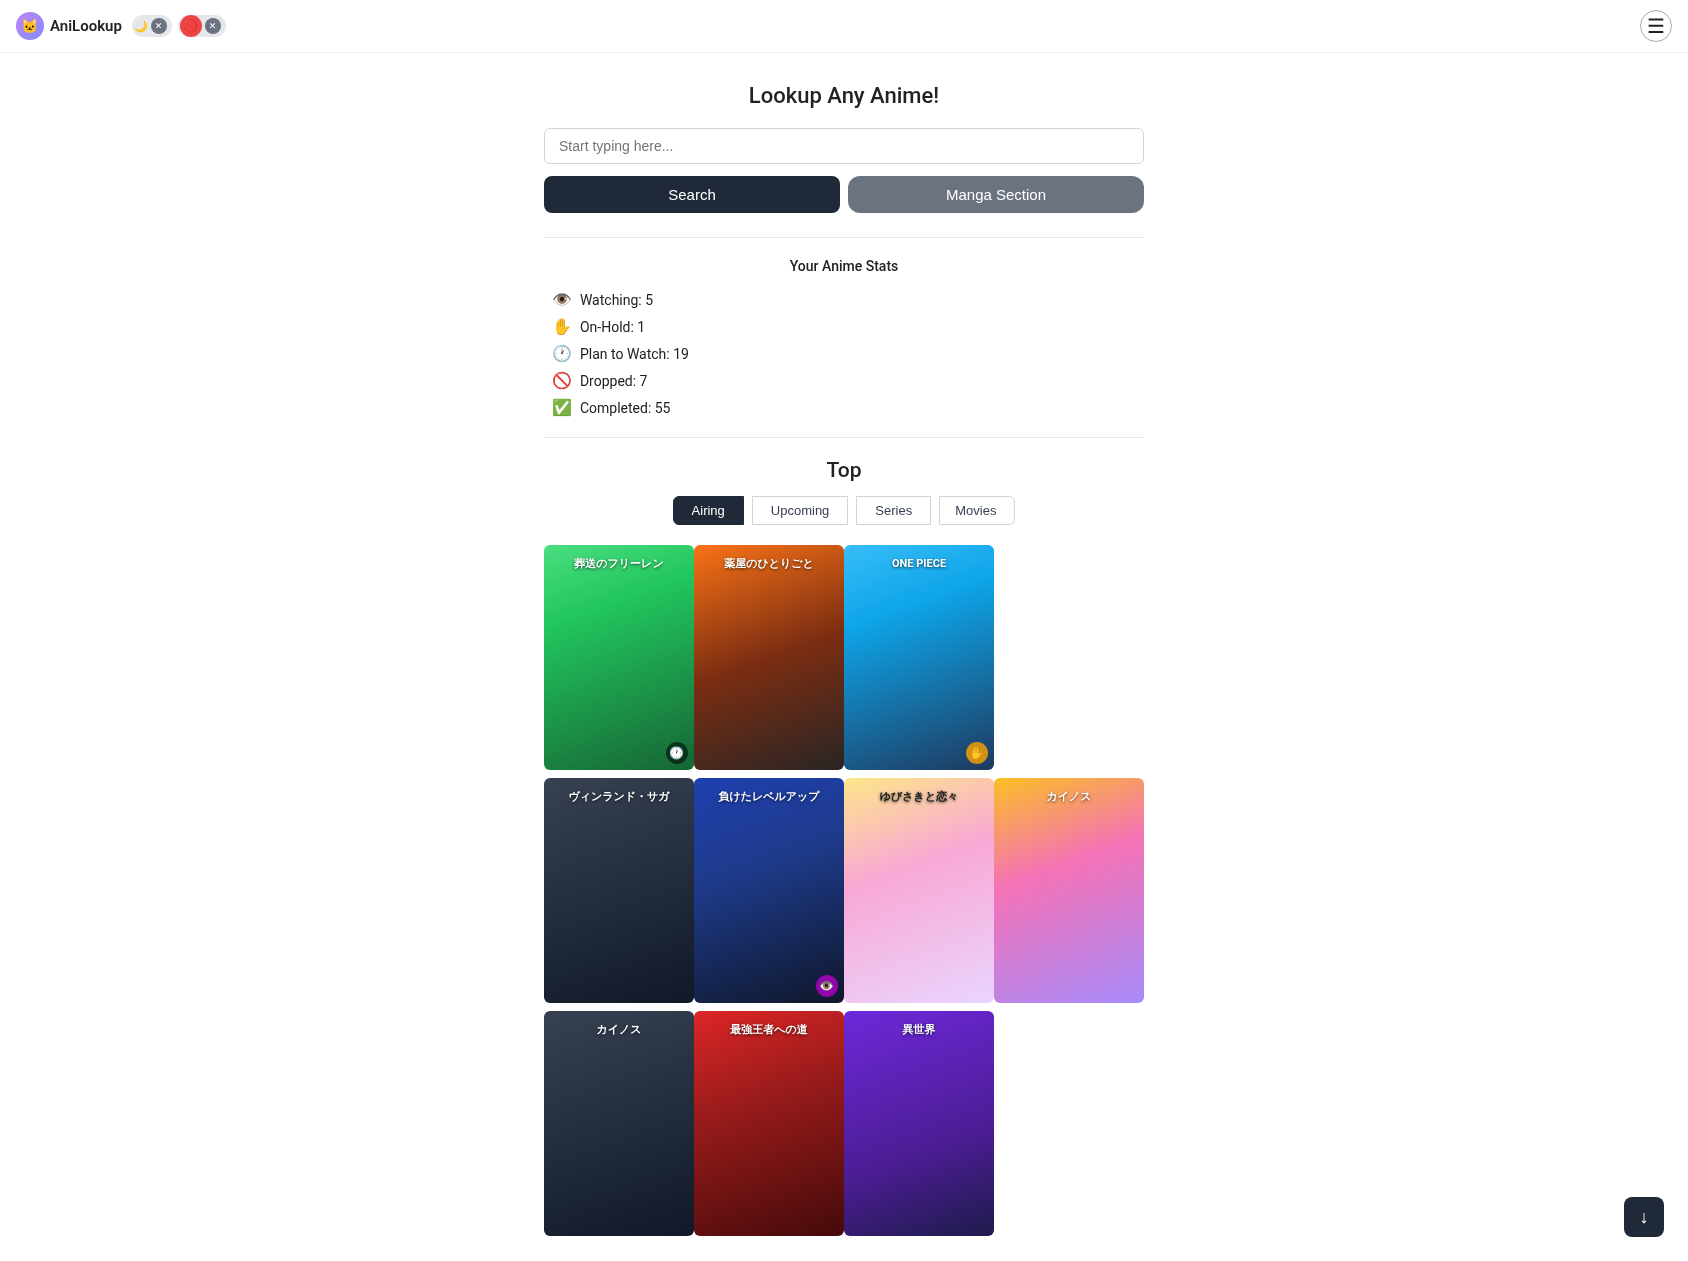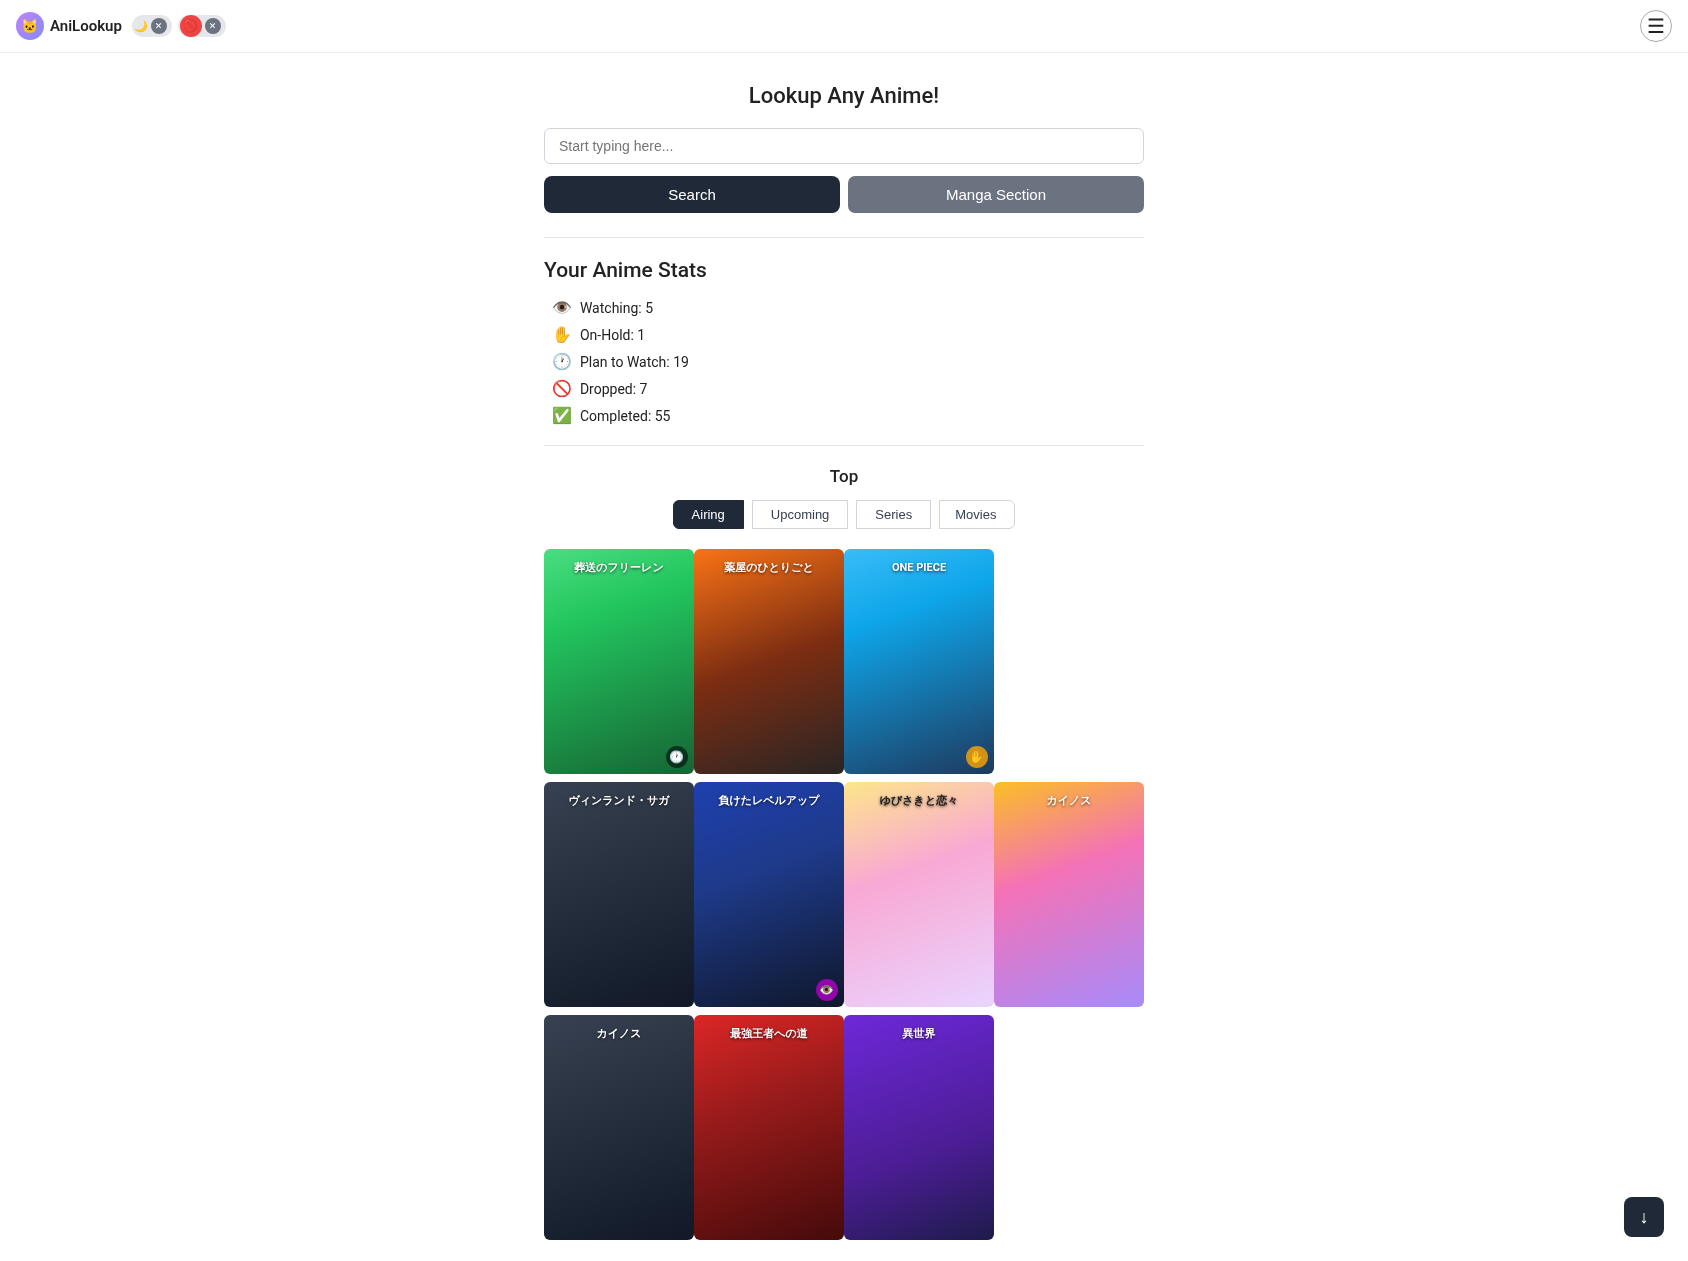--- a/index.html
+++ b/index.html
@@ -135,57 +135,57 @@
       font-size: 15px;
       font-weight: 400;
       cursor: pointer;
     }
     .btn-manga {
       flex: 1;
       padding: 10px;
       background: #6b7280;
       color: #fff;
       border: none;
-      border-radius: 7px;
+      border-radius: 12px;
       font-size: 15px;
       font-weight: 500;
       cursor: pointer;
     }
 
     .divider {
       border: none;
       border-top: 1px solid #e5e7eb;
       margin: 4px 0 20px;
     }
 
     
     .stats-title {
-      text-align: left;
-      font-size: 21px;
+      text-align: center;
+      font-size: 14px;
       font-weight: 500;
       margin-bottom: 16px;
     }
     .stats-list {
       list-style: none;
       padding: 0 8px;
       margin-bottom: 20px;
     }
     .stats-list li {
       display: flex;
       align-items: center;
       gap: 8px;
       font-size: 14px;
       margin-bottom: 8px;
     }
     .stat-icon { font-size: 16px; }
 
     
     .top-title {
       text-align: center;
-      font-size: 17px;
+      font-size: 21px;
       font-weight: 500;
       margin-bottom: 14px;
     }
     .tabs-row {
       display: flex;
       justify-content: center;
       gap: 8px;
       margin-bottom: 20px;
     }
     .tab-btn {

